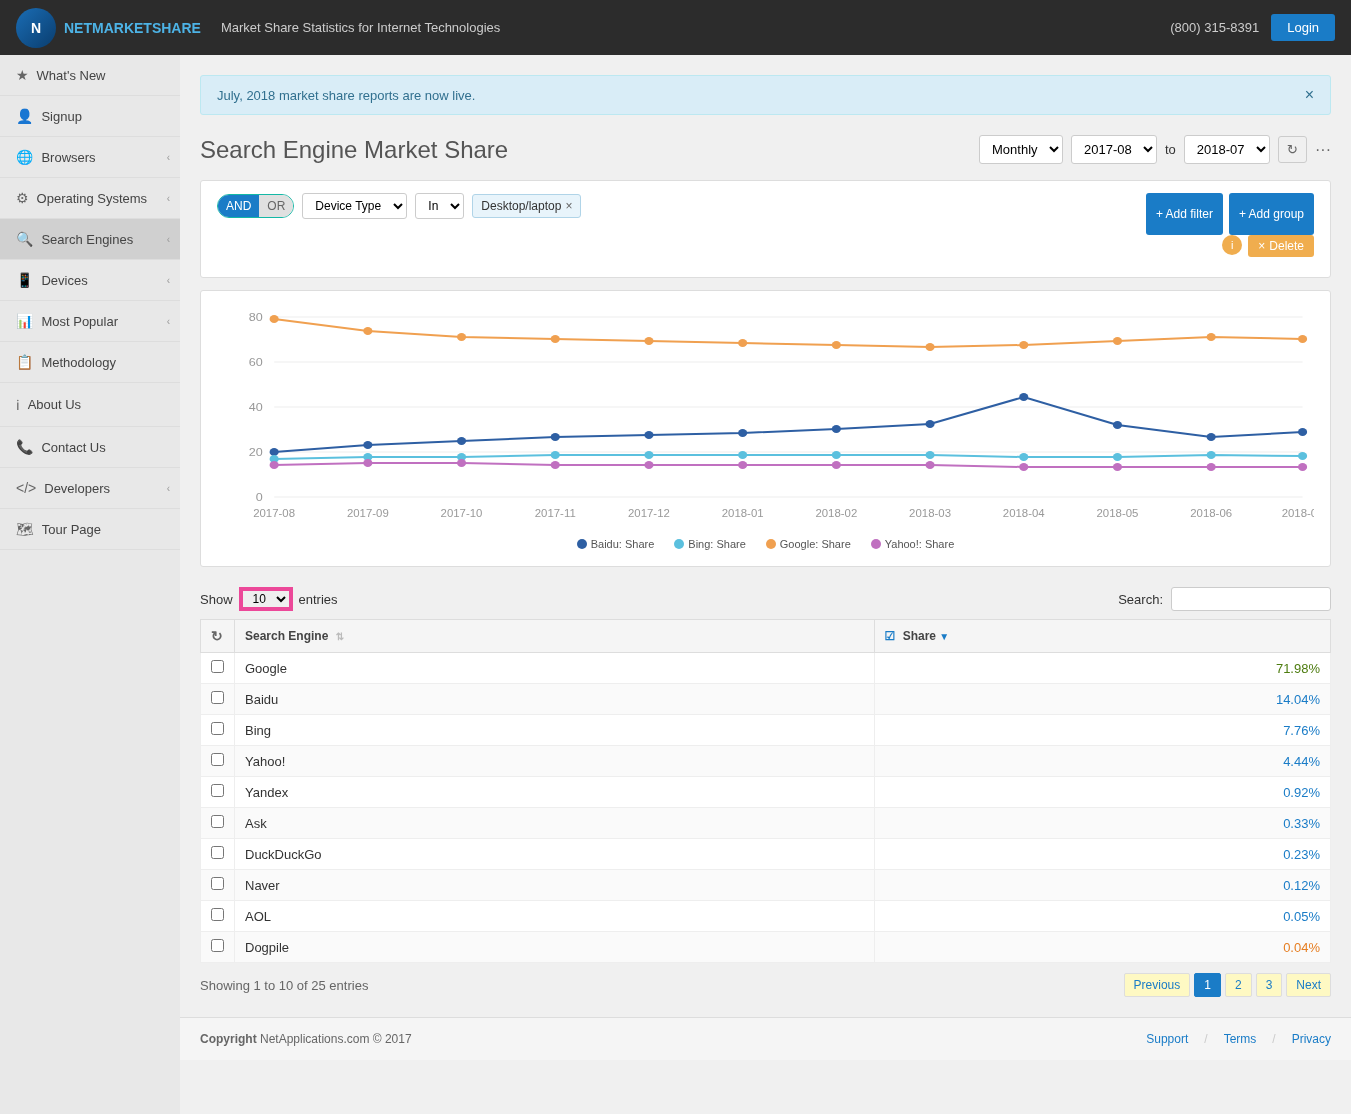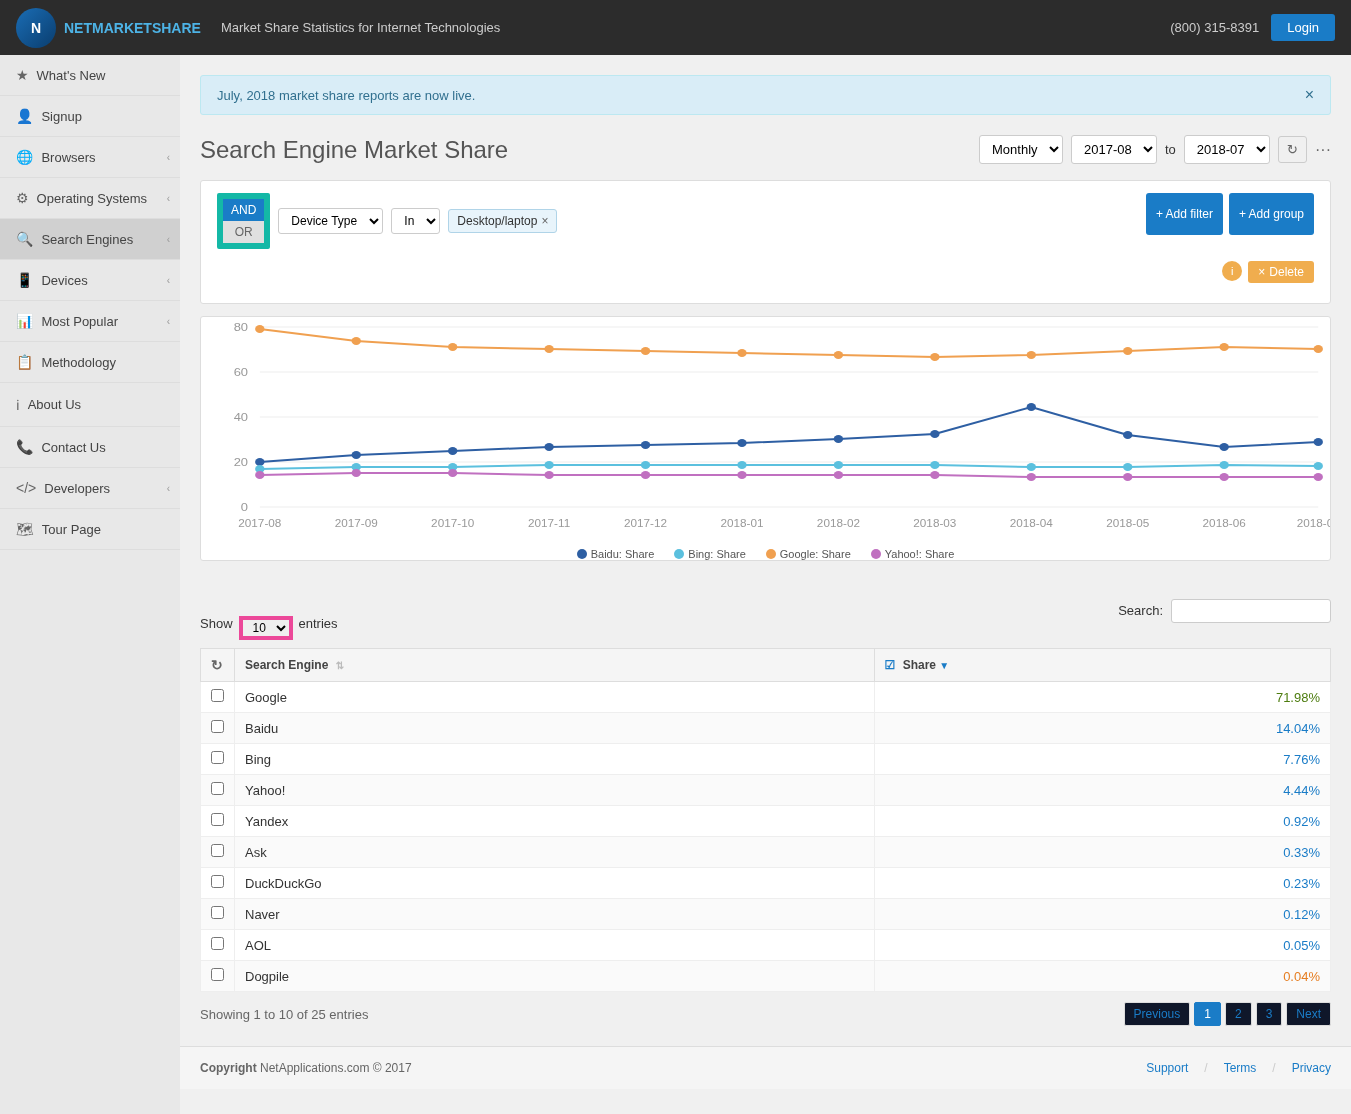--- a/index.html
+++ b/index.html
@@ -133,24 +133,23 @@
     
     .filter-row {
       display: flex;
       align-items: center;
       gap: 8px;
       margin-bottom: 12px;
       flex-wrap: wrap;
     }
     .and-or-group {
       display: flex;
-      border: 6px solid #14b8a6;
-      border-radius: 2px;
+      border: 1px solid #14b8a6;
+      border-radius: 12px;
       overflow: hidden;
-      flex-direction: column;
     }
     .and-btn, .or-btn {
       padding: 4px 8px;
       font-size: 12px;
       cursor: pointer;
       border: none;
     }
     .and-btn { background: #1a7cc7; color: white; }
     .or-btn { background: #e0e0e0; color: #666; }
     .filter-select {
@@ -217,20 +216,21 @@
       border-radius: 50%;
       cursor: pointer;
       font-size: 11px;
       display: flex; align-items: center; justify-content: center;
     }
 
     
     .chart-container {
       background: white;
       border: 1px solid #ddd;
+      padding: 16px;
       margin-bottom: 20px;
       border-radius: 3px;
     }
     .chart-svg { width: 100%; height: 220px; }
 
     
     .chart-legend {
       display: flex;
       justify-content: center;
       gap: 20px;
@@ -241,21 +241,21 @@
     .legend-item { display: flex; align-items: center; gap: 4px; }
     .legend-dot { width: 10px; height: 10px; border-radius: 50%; }
 
     
     .table-controls {
       display: flex;
       align-items: center;
       justify-content: space-between;
       margin-bottom: 8px;
     }
-    .show-entries { display: flex; gap: 6px; font-size: 13px; margin-top: 35px; }
+    .show-entries { display: flex; align-items: center; gap: 6px; font-size: 13px; }
     .entries-select { padding: 0 6px; border: 4px solid #ec4899; font-size: 12px; }
     .search-area { display: flex; align-items: center; gap: 8px; font-size: 13px; }
     .search-input {
       border: 1px solid #ccc;
       border-radius: 3px;
       padding: 4px 8px;
       font-size: 12px;
       width: 160px;
     }
     .data-table {
@@ -290,21 +290,21 @@
       align-items: center;
       justify-content: space-between;
       margin-top: 10px;
       font-size: 13px;
     }
     .pagination-info { color: #666; }
     .pagination-btns { display: flex; align-items: center; gap: 4px; }
     .page-btn {
       padding: 4px 9px;
       border: 1px solid #ddd;
-      background: #0f172a;
+      background: #fef9c3;
       cursor: pointer;
       font-size: 12px;
       color: #1a7cc7;
       border-radius: 2px;
     }
     .page-btn.active { background: #1a7cc7; color: white; border-color: #1a7cc7; }
 
     
     .footer {
       background: #f5f5f5;

